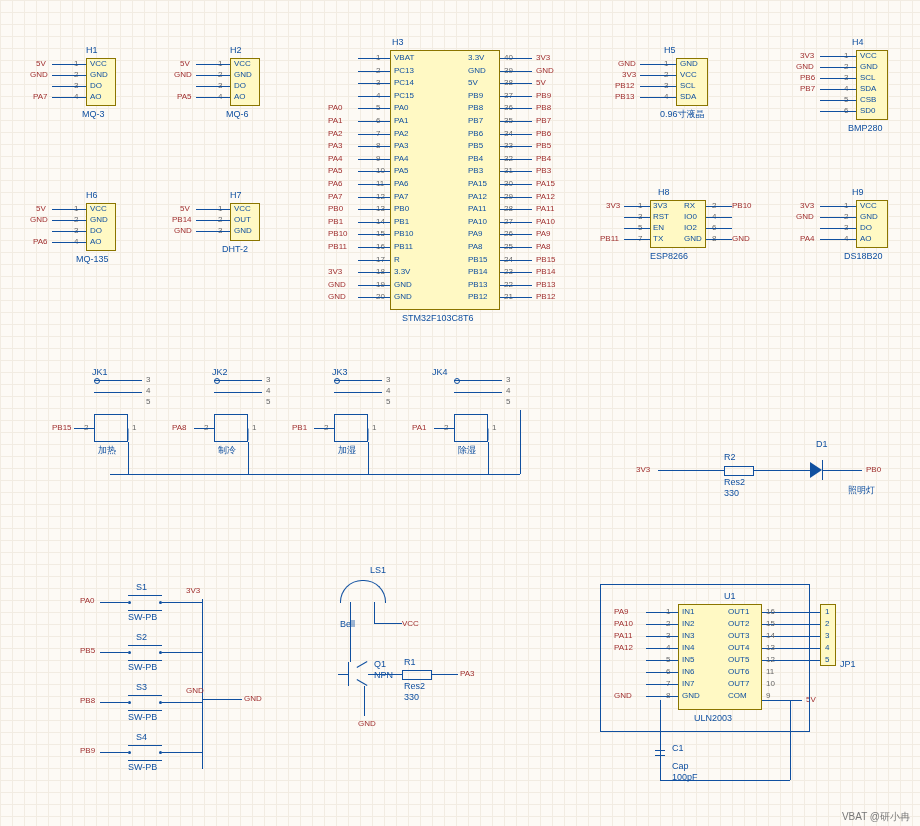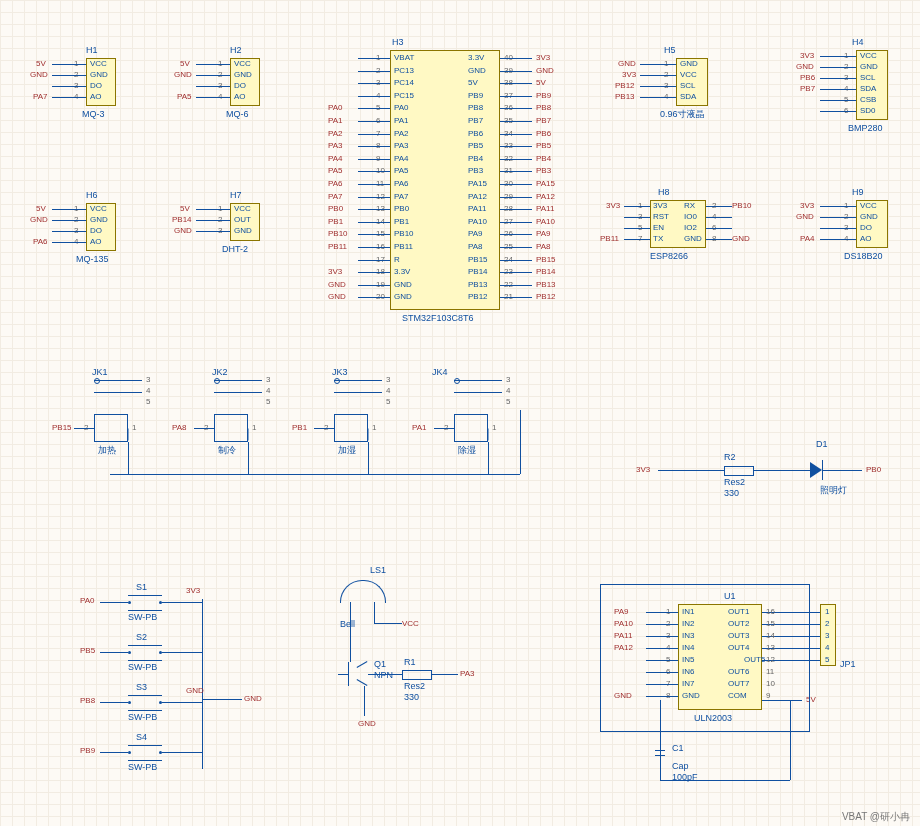--- a/index.html
+++ b/index.html
@@ -218,21 +218,21 @@
 <div class="res" style="left:724px;top:466px"></div>
 <span class="txt blue" style="left:724px;top:453px">R2</span>
 <span class="txt blue" style="left:724px;top:478px">Res2</span>
 <span class="txt blue" style="left:724px;top:489px">330</span>
 <div class="wire wh" style="left:754px;top:470px;width:56px"></div>
 <div style="position:absolute;left:810px;top:462px;width:0;height:0;border-left:12px solid #1050a0;border-top:8px solid transparent;border-bottom:8px solid transparent"></div>
 <div class="wire wv" style="left:822px;top:460px;height:20px"></div>
 <span class="txt blue" style="left:816px;top:440px">D1</span>
 <div class="wire wh" style="left:822px;top:470px;width:40px"></div>
 <span class="net" style="left:866px;top:466px">PB0</span>
-<span class="txt blue" style="left:820px;top:486px">照明灯</span>
+<span class="txt blue" style="left:848px;top:486px">照明灯</span>
 
 <div id="switches-container"></div>
 <div class="wire wv" style="left:202px;top:599px;height:170px"></div>
 <div class="wire wh" style="left:202px;top:699px;width:40px"></div>
 <span class="net" style="left:244px;top:695px">GND</span>
 
 <div style="position:absolute;left:340px;top:580px;width:44px;height:22px;border:1px solid #1050a0;border-bottom:0;border-radius:22px 22px 0 0"></div>
 <span class="txt blue" style="left:370px;top:566px">LS1</span>
 <span class="txt blue" style="left:340px;top:620px">Bell</span>
 <span class="net" style="left:402px;top:620px">VCC</span>
@@ -549,21 +549,21 @@
     <span class="pnum" style="left: 766px; top: 632px;">14</span>
     <div class="wire wh" style="left: 646px; top: 636px; width: 32px;"></div>
     <span class="net" style="left: 614px; top: 632px;">PA11</span>
     <span class="pname" style="left: 682px; top: 644px;">IN4</span>
     <span class="pname" style="left: 728px; top: 644px;">OUT4</span>
     <span class="pnum" style="left: 666px; top: 644px;">4</span>
     <span class="pnum" style="left: 766px; top: 644px;">13</span>
     <div class="wire wh" style="left: 646px; top: 648px; width: 32px;"></div>
     <span class="net" style="left: 614px; top: 644px;">PA12</span>
     <span class="pname" style="left: 682px; top: 656px;">IN5</span>
-    <span class="pname" style="left: 744px; top: 656px;">OUT5</span>
+    <span class="pname" style="left: 728px; top: 656px;">OUT5</span>
     <span class="pnum" style="left: 666px; top: 656px;">5</span>
     <span class="pnum" style="left: 766px; top: 656px;">12</span>
     <div class="wire wh" style="left: 646px; top: 660px; width: 32px;"></div>
     <span class="pname" style="left: 682px; top: 668px;">IN6</span>
     <span class="pname" style="left: 728px; top: 668px;">OUT6</span>
     <span class="pnum" style="left: 666px; top: 668px;">6</span>
     <span class="pnum" style="left: 766px; top: 668px;">11</span>
     <div class="wire wh" style="left: 646px; top: 672px; width: 32px;"></div>
     <span class="pname" style="left: 682px; top: 680px;">IN7</span>
     <span class="pname" style="left: 728px; top: 680px;">OUT7</span>

